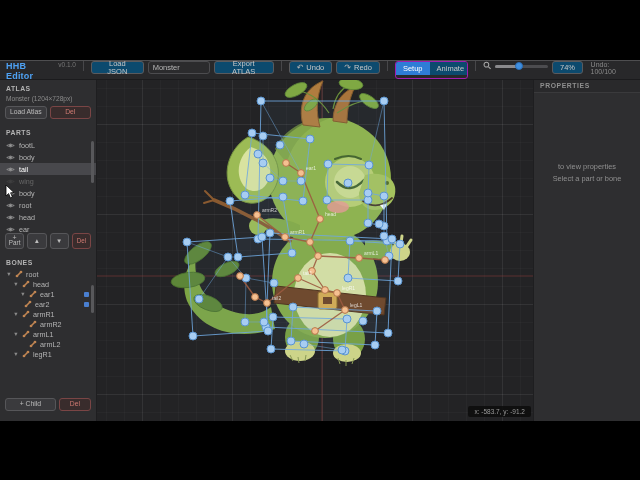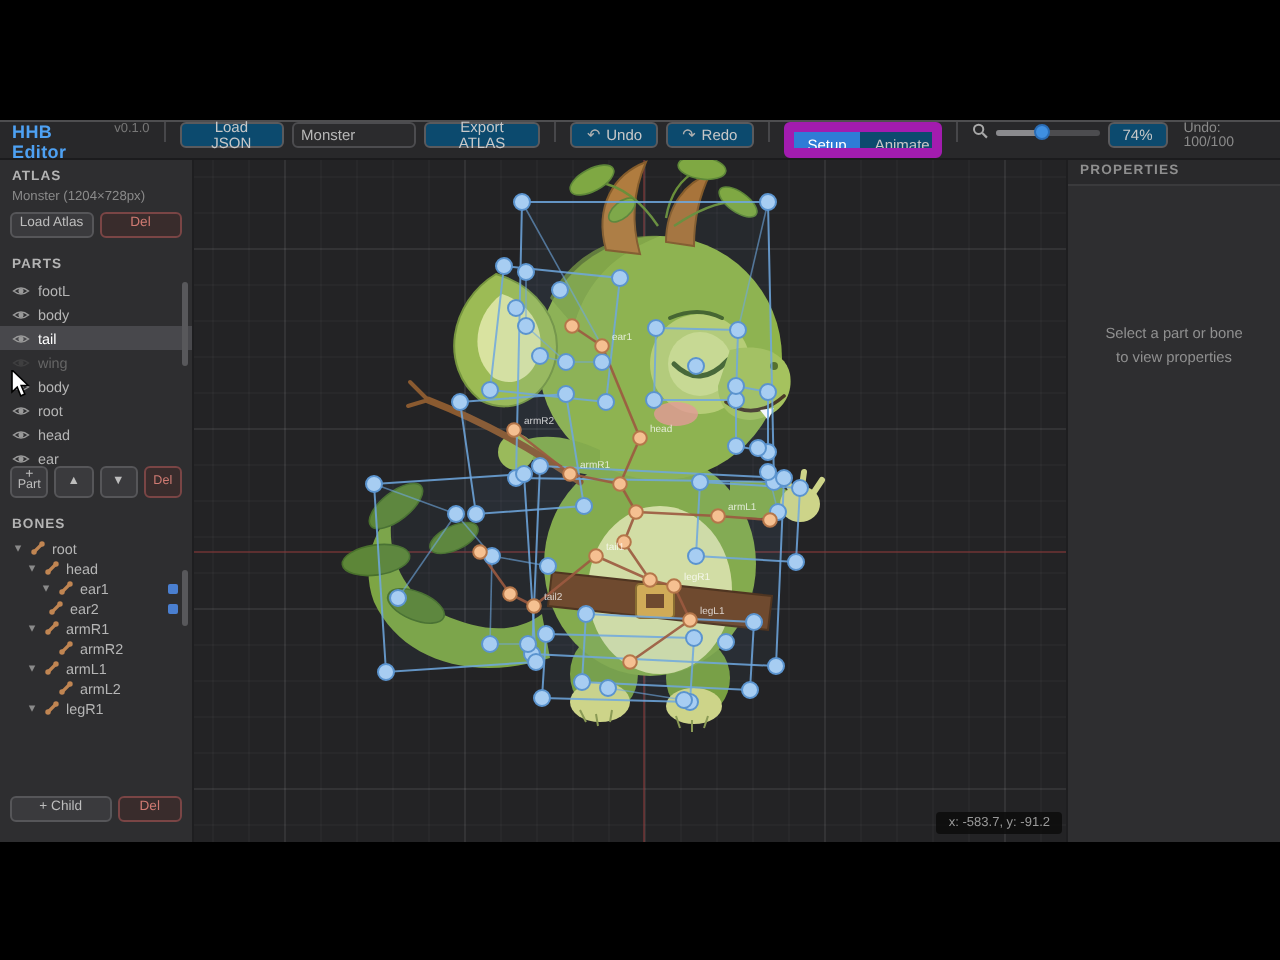--- a/index.html
+++ b/index.html
@@ -11,21 +11,21 @@
     border-bottom:1px solid #1b1b1d;display:flex;padding:0 6px;gap:4px;z-index:5;}
   .brand{color:#4ea1f3;font-weight:bold;font-size:9px;letter-spacing:.2px;}
   .version{color:#777;font-size:6.5px;margin-left:1px;}
   .vdiv{width:1px;height:10px;background:#47474a;margin:0 3px;flex:0 0 auto;}
   .tbtn{background:#0c4a6e;border:1px solid #5a5a5d;border-radius:3px;color:#c8c8c8;
     font-size:7.5px;font-family:inherit;padding:2px 7px;line-height:1;height:13px;
     display:inline-flex;align-items:center;gap:3px;box-sizing:border-box;cursor:default;}
   .ticon{font-size:8px;color:#b0b0b0;}
   .tinput{width:62px;height:13px;background:#2b2b2d;border:1px solid #4c4c4f;border-radius:3px;
     color:#b8b8b8;font-size:7.5px;font-family:inherit;padding:0 4px;box-sizing:border-box;}
-  .segmented{display:inline-flex;border-radius:3px;overflow:hidden;border:5px solid #a21caf;}
+  .segmented{display:inline-flex;border-radius:3px;overflow:hidden;border:1px solid #a21caf;}
   .segmented .tbtn{border:none;border-radius:0;}
   .segmented .tbtn.active{background:#2f7cd6;color:#fff;}
   .slider{position:relative;width:56px;height:10px;display:inline-block;}
   .slider-track{position:absolute;left:0;right:0;top:4px;height:3px;background:#4c4c4f;
     border-radius:2px;}
   .slider-fill{position:absolute;left:0;top:4px;height:3px;background:#8a8a8d;border-radius:2px;}
   .slider-thumb{position:absolute;top:1px;width:8px;height:8px;border-radius:50%;
     background:#3f8fe0;border:1px solid #2a6cb4;box-sizing:border-box;margin-left:-4px;}
   .zoombox{min-width:24px;justify-content:center;}
   .spacer{flex:1;}
@@ -486,21 +486,21 @@
           <circle cx="143" cy="197" r="3.4" fill="#f5c091" stroke="#b5764a" stroke-width="1"></circle>
           <circle cx="158" cy="218" r="3.4" fill="#f5c091" stroke="#b5764a" stroke-width="1"></circle>
         </g>
     </svg>
     <div class="coord-badge">x: -583.7, y: -91.2</div>
   </div>
 
   <div class="props">
     <div class="panel-header">PROPERTIES</div>
     <div class="props-empty">
+      <div>to view properties</div>
       <div>Select a part or bone</div>
-      <div>to view properties</div>
     </div>
   </div>
 
   <svg class="cursor" style="left:5px;top:124px;" width="10" height="14" viewBox="0 0 10 14">
     <polygon points="1,0 1,11 3.6,8.6 5.4,13 7.4,12 5.6,7.8 9,7.6" fill="#fff" stroke="#000" stroke-width="0.8"></polygon>
   </svg>
 </div>
 
 </body></html>

